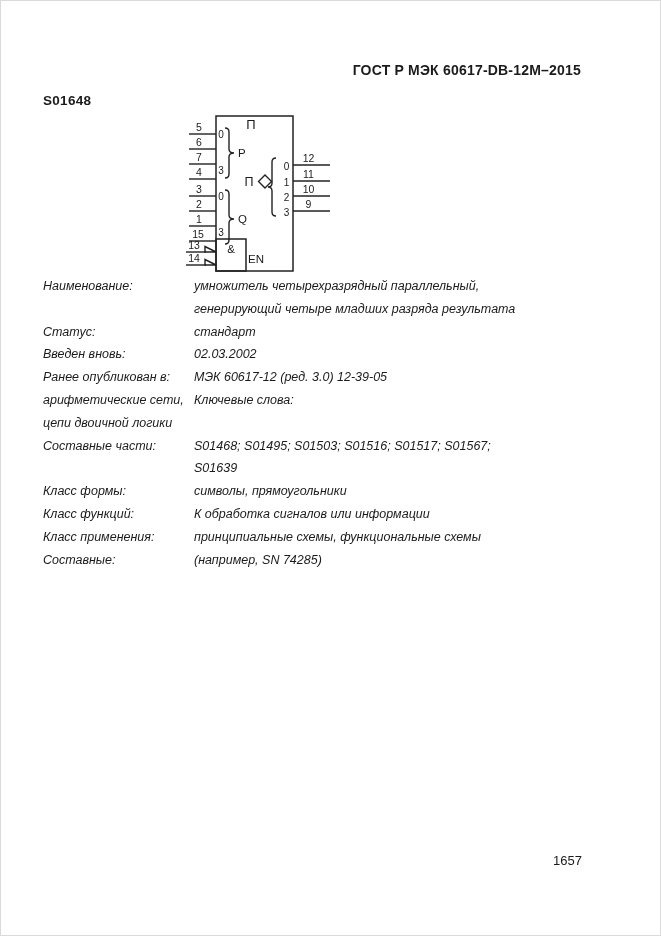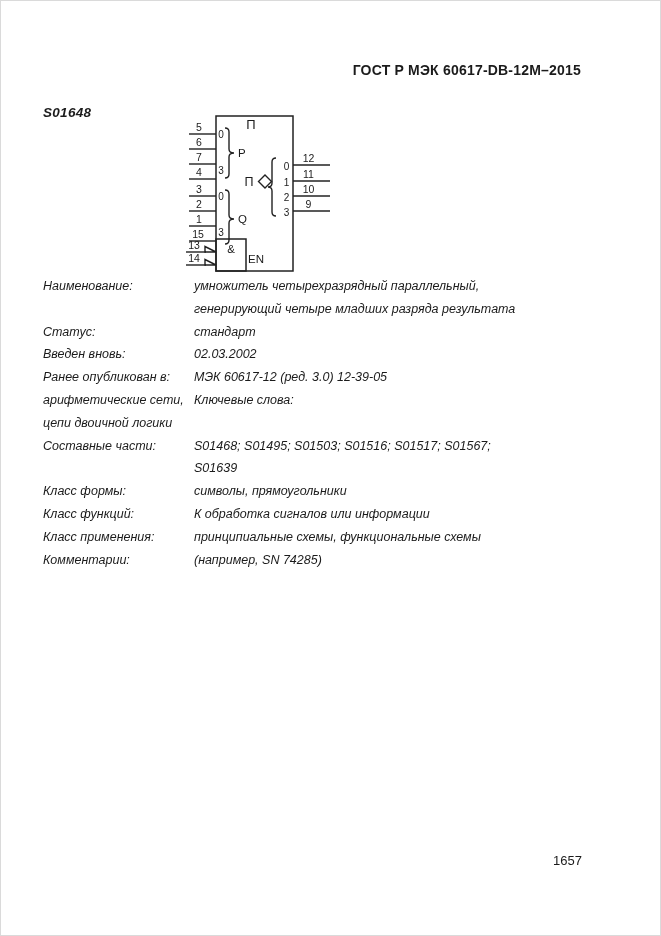--- a/index.html
+++ b/index.html
@@ -12,22 +12,22 @@
     box-sizing:border-box;
     border:1px solid #dadada;
     overflow:hidden;
   }
   .doc-header{
     position:absolute;top:61px;right:79px;
     font-size:14px;font-weight:bold;letter-spacing:.2px;
     white-space:nowrap;
   }
   .symbol-id{
-    position:absolute;left:42px;top:104px;
-    font-size:13.5px;font-weight:bold;letter-spacing:.3px;font-style:italic;
+    position:absolute;left:42px;top:92px;
+    font-size:13.5px;font-weight:bold;letter-spacing:.3px;
   }
   .diagram{
     position:absolute;left:178px;top:103px;
   }
   .ln{stroke:#222;stroke-width:1.5;fill:none;}
   .ln2{stroke:#222;stroke-width:1.4;fill:none;}
   .dt{font-family:"Liberation Sans",sans-serif;fill:#1b1b1b;}
   .f10{font-size:10px;}
   .f105{font-size:10.5px;}
   .f115{font-size:11.5px;}
@@ -142,18 +142,18 @@
   </div>
   <div class="prow">
     <div class="pcell">Класс функций:</div>
     <div class="pcell">К обработка сигналов или информации</div>
   </div>
   <div class="prow">
     <div class="pcell">Класс применения:</div>
     <div class="pcell">принципиальные схемы, функциональные схемы</div>
   </div>
   <div class="prow">
-    <div class="pcell">Комментарии:</div>
+    <div class="pcell">Составные:</div>
     <div class="pcell">(например, SN 74285)</div>
   </div>
 </div>
 
 <div class="page-num">1657</div>
 
 </body></html>

